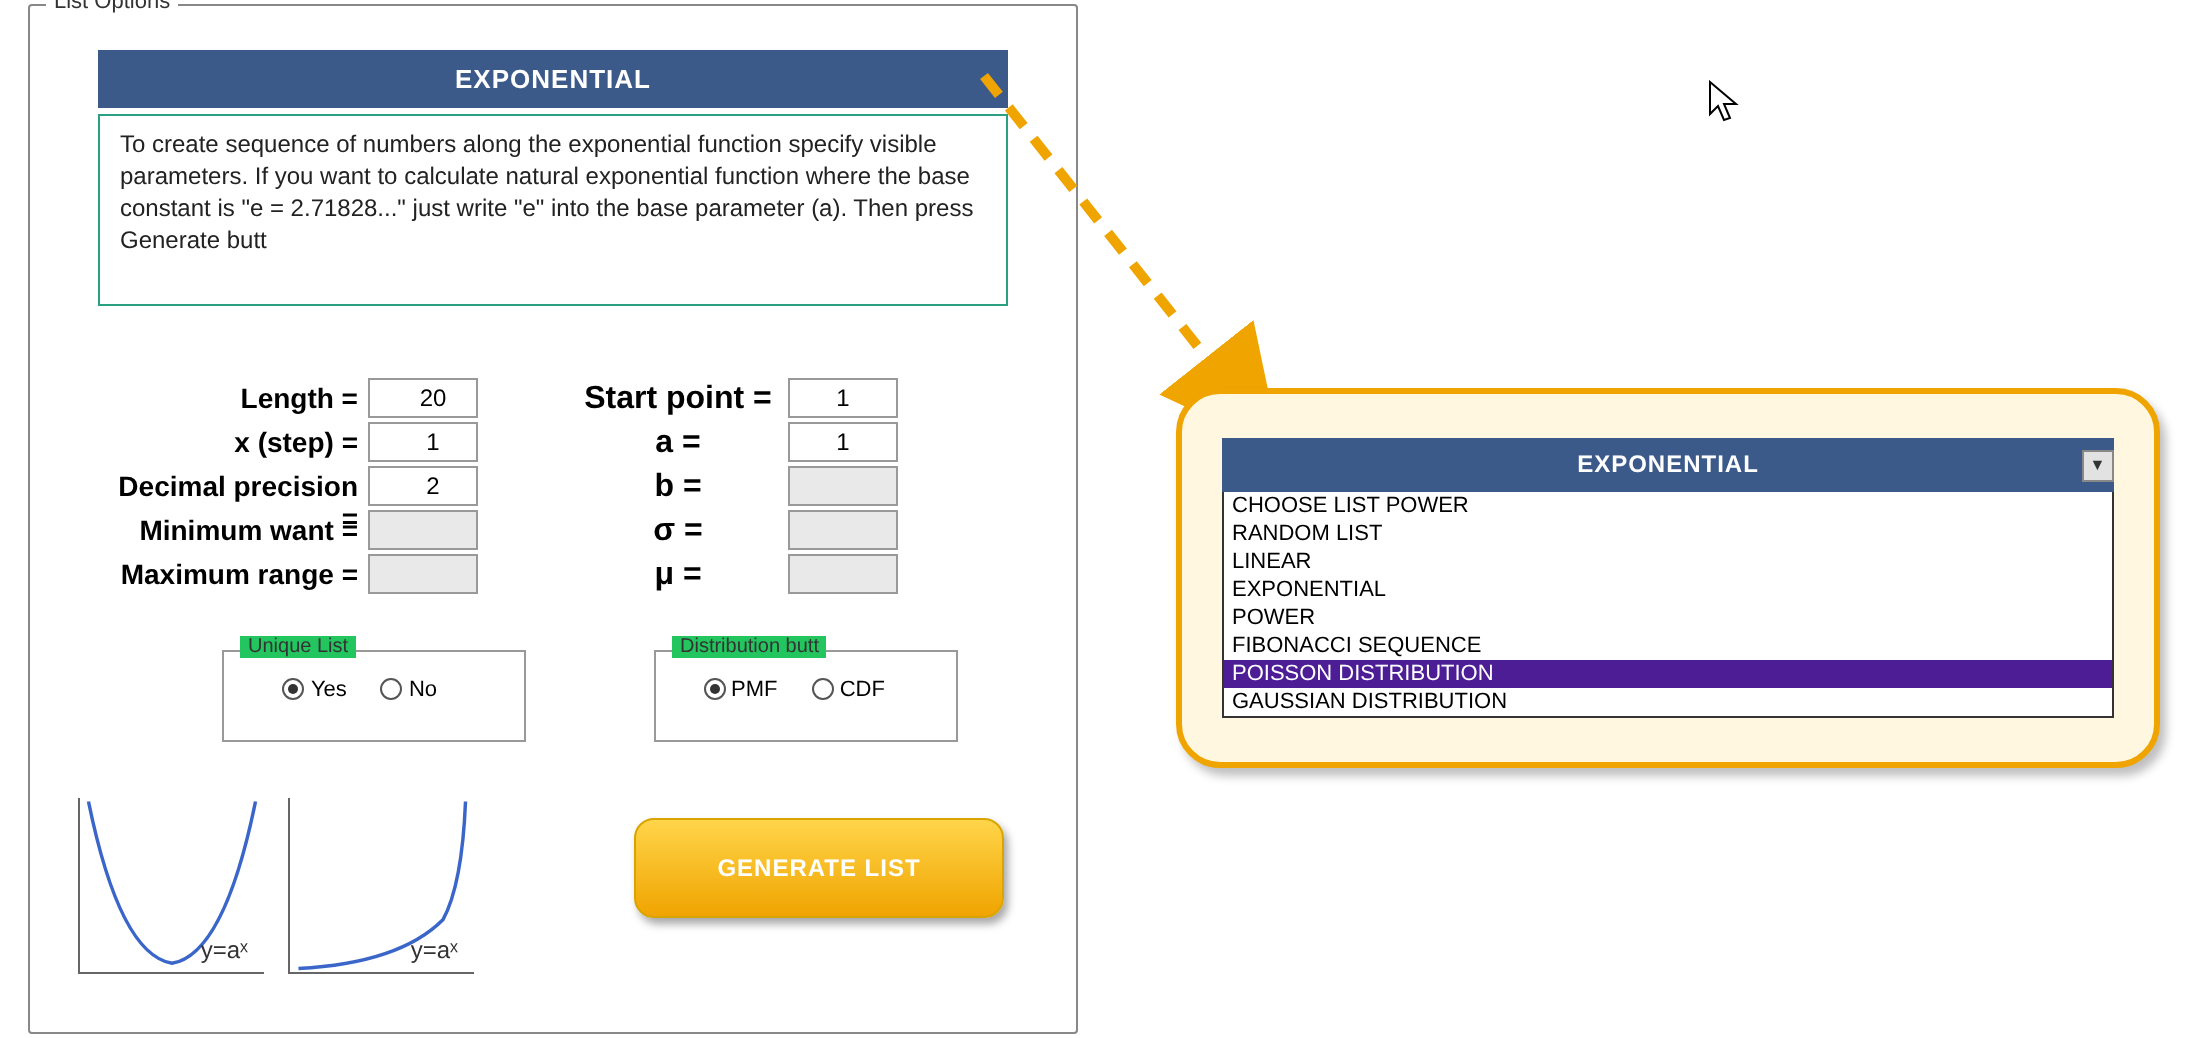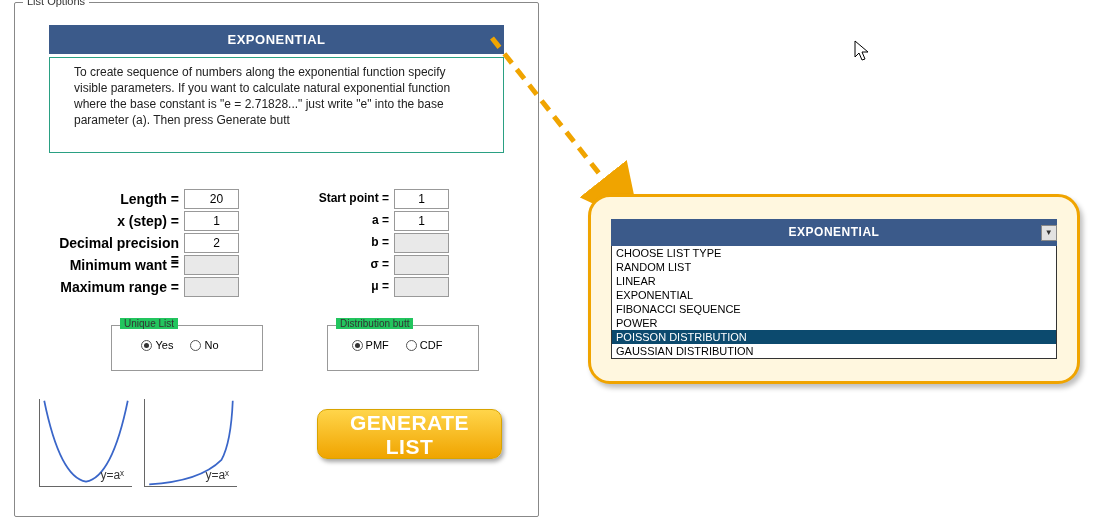--- a/index.html
+++ b/index.html
@@ -46,36 +46,36 @@
     font-size: 13px;
     letter-spacing: .5px;
   }
   .desc-box {
     position: absolute;
     left: 34px;
     top: 54px;
     width: 455px;
     height: 96px;
     border: 1px solid #2aa083;
-    padding: 6px 24px;
+    padding: 6px 10px;
     font-size: 12px;
     line-height: 16px;
     color: #222;
   }
   .param-area {
     position: absolute;
     left: 34px;
     top: 186px;
     width: 455px;
   }
   .param-row { height: 22px; }
   .param-label-left  { position: absolute; width: 130px; text-align: right; font-weight: bold; font-size: 14px; }
   .param-input-left  { position: absolute; left: 135px; width: 55px; height: 20px; border: 1px solid #999; text-align: center; font-size: 12px; padding-left: 12px; }
   .param-input-left.disabled { background: #e9e9e9; }
-  .param-label-right { position: absolute; left: 240px; width: 100px; text-align: right; font-weight: bold; font-size: 12px; }
+  .param-label-right { position: absolute; left: 240px; width: 100px; text-align: center; font-weight: bold; font-size: 16px; }
   .param-input-right { position: absolute; left: 345px; width: 55px; height: 20px; border: 1px solid #999; text-align: center; font-size: 12px; }
   .param-input-right.disabled { background: #e9e9e9; }
 
   .unique-frame, .dist-frame {
     position: absolute;
     top: 322px;
     height: 46px;
     border: 1px solid #999;
   }
   .unique-frame { left: 96px; width: 152px; }
@@ -131,21 +131,21 @@
     position: absolute;
     left: 302px;
     top: 406px;
     width: 185px;
     height: 50px;
     border-radius: 10px;
     border: 1px solid #d9a400;
     background: linear-gradient(#ffd54a, #f0a400);
     color: #fff;
     font-weight: bold;
-    font-size: 21px;
+    font-size: 12px;
     letter-spacing: .5px;
     box-shadow: 2px 3px 4px rgba(0,0,0,.35);
     cursor: pointer;
   }
 
   
   .arrow-svg { position: absolute; left: 488px; top: 30px; width: 160px; height: 200px; pointer-events: none; }
   .callout {
     position: absolute;
     left: 588px;
@@ -185,21 +185,21 @@
     cursor: pointer;
   }
   .dd-list {
     border: 1px solid #333;
     border-top: none;
     background: #fff;
     font-size: 11px;
     line-height: 14px;
   }
   .dd-item { padding: 0 4px; cursor: pointer; white-space: nowrap; }
-  .dd-item.sel { background: #0c4a6e; color: #fff; }
+  .dd-item.sel { background: #4c1d95; color: #fff; }
 
   .cursor-icon { position: absolute; left: 854px; top: 40px; pointer-events: none; }
 </style>
 </head>
 <body>
 
 <div class="panel">
   <div class="panel-legend">List Options</div>
 
   <div class="title-bar">EXPONENTIAL</div>
@@ -287,26 +287,26 @@
   <line x1="4" y1="8" x2="140" y2="180" stroke="#f0a400" stroke-width="5" stroke-dasharray="12 8" marker-end="url(#ah)"></line>
 </svg>
 
 <div class="callout">
   <div class="callout-inner">
     <div class="callout-hdr">
       <span>EXPONENTIAL</span>
       <span class="dd-btn">▼</span>
     </div>
     <div class="dd-list" id="dd-list">
-        <div class="dd-item">CHOOSE LIST TYPE</div>
+        <div class="dd-item">CHOOSE LIST POWER</div>
         <div class="dd-item">RANDOM LIST</div>
         <div class="dd-item">LINEAR</div>
         <div class="dd-item">EXPONENTIAL</div>
+        <div class="dd-item">POWER</div>
         <div class="dd-item">FIBONACCI SEQUENCE</div>
-        <div class="dd-item">POWER</div>
         <div class="dd-item sel">POISSON DISTRIBUTION</div>
         <div class="dd-item">GAUSSIAN DISTRIBUTION</div>
       </div>
   </div>
 </div>
 
 <svg class="cursor-icon" width="18" height="22">
   <path d="M1,1 L1,17 L5,13 L8,20 L11,19 L8,12 L14,12 Z" fill="#fff" stroke="#000" stroke-width="1"></path>
 </svg>
 

